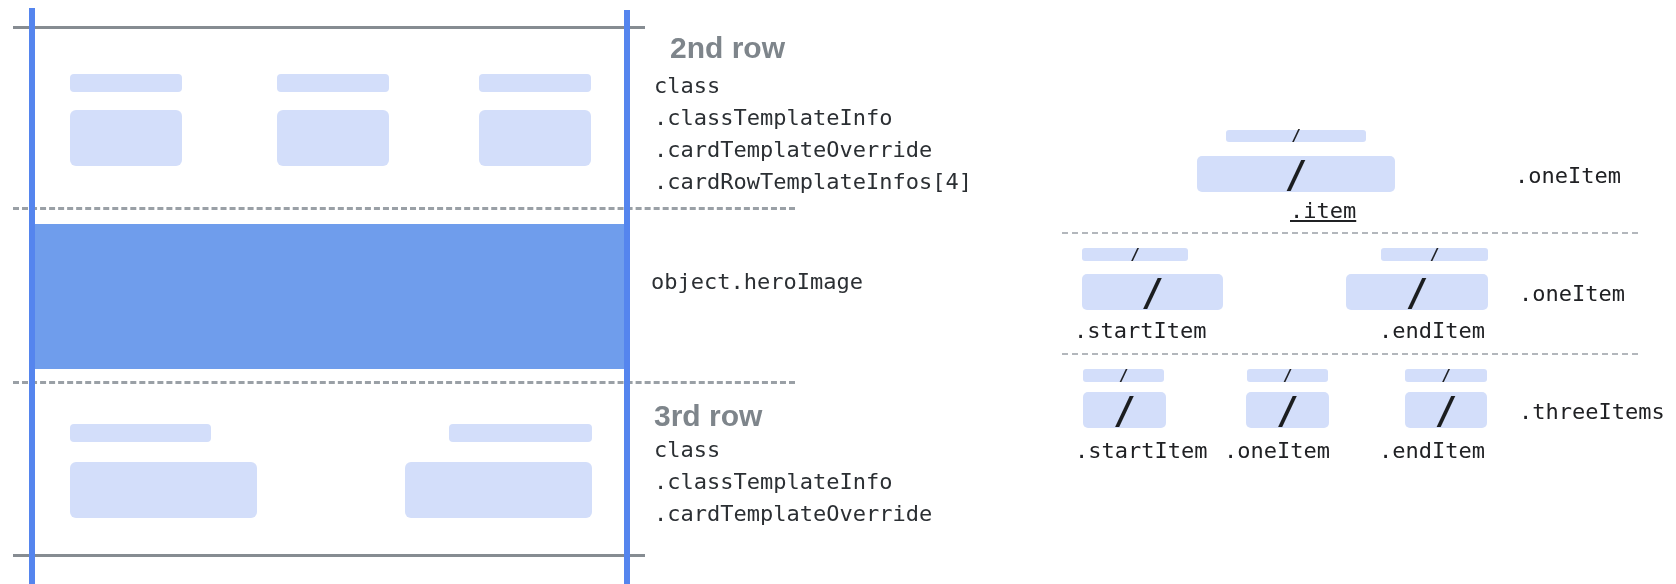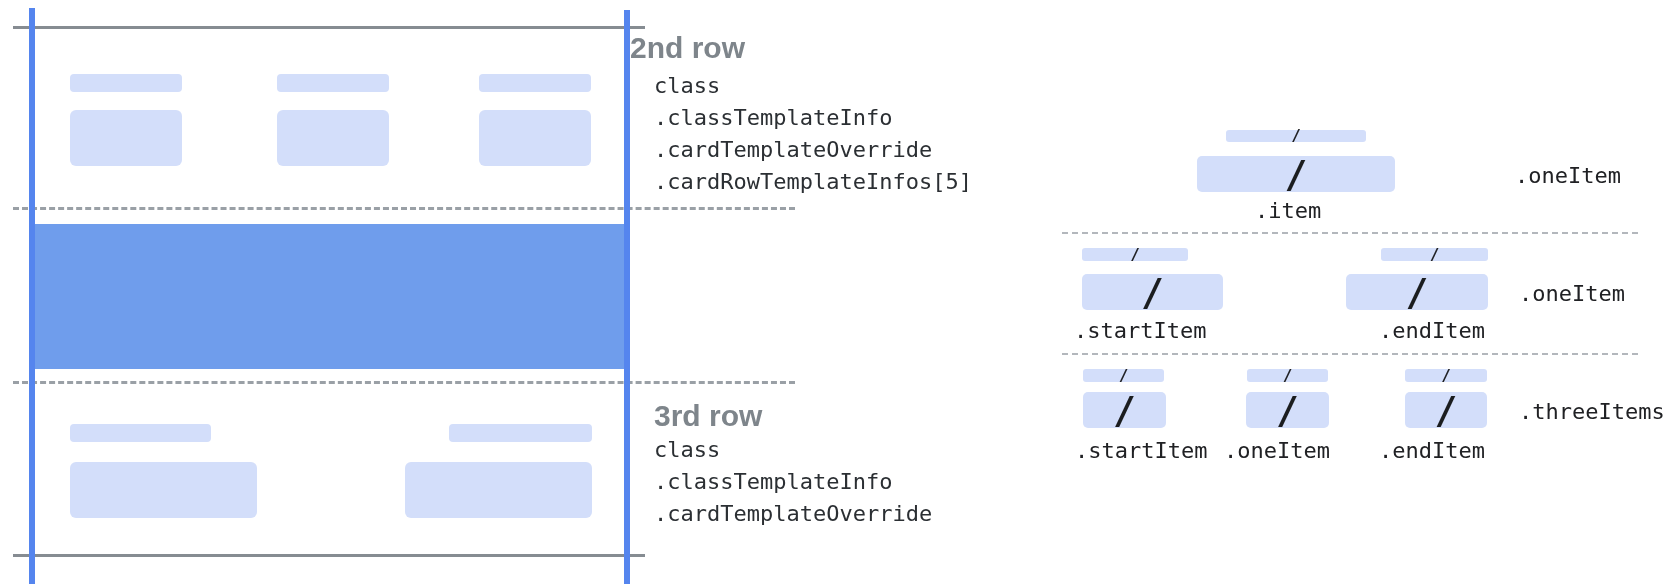--- a/index.html
+++ b/index.html
@@ -55,51 +55,52 @@
     <div class="dashline" style="left:13px; top:381px; width:782px;"></div>
 
     <div class="hline" style="left:13px; top:26px;  width:632px;"></div>
     <div class="hline" style="left:13px; top:554px; width:632px;"></div>
 
     <div class="vline" style="left:29px;  top:8px;  height:576px;"></div>
     <div class="vline" style="left:624px; top:10px; height:574px;"></div>
   </div>
 
   <div>
-    <div class="heading" style="left:630px; top:31px;">2nd row</div>
+    <div class="heading" style="left:670px; top:31px;">2nd row</div>
     <div class="codeblock" style="left:654px; top:70px;">
       <div class="code">class</div>
       <div class="code">.classTemplateInfo</div>
       <div class="code">.cardTemplateOverride</div>
-      <div class="code">.cardRowTemplateInfos[5]</div>
+      <div class="code">.cardRowTemplateInfos[4]</div>
     </div>
   </div>
 
   <div class="codeblock" style="left:651px; top:266px;">
+    <div class="code">object.heroImage</div>
   </div>
 
   <div>
     <div class="heading" style="left:654px; top:399px;">3rd row</div>
     <div class="codeblock" style="left:654px; top:434px;">
       <div class="code">class</div>
       <div class="code">.classTemplateInfo</div>
       <div class="code">.cardTemplateOverride</div>
     </div>
   </div>
 
   <div>
 
     <div>
       <div class="bar" style="left:1226px; top:130px; width:140px; height:12px;">
         <span class="slash-sm">/</span>
       </div>
       <div class="bar big" style="left:1197px; top:156px; width:198px; height:36px;">
         <span class="slash-lg">/</span>
       </div>
-      <div class="mlabel" style="left:1255px; top:198px;">.item</div>
+      <div class="mlabel" style="left:1290px; top:198px;text-decoration:underline;">.item</div>
       <div class="mlabel" style="left:1515px; top:163px;">.oneItem</div>
     </div>
 
     <div class="dotline" style="left:1062px; top:232px; width:576px;"></div>
 
     <div>
       <div class="bar" style="left:1082px; top:248px; width:106px; height:13px;">
         <span class="slash-sm">/</span>
       </div>
       <div class="bar big" style="left:1082px; top:274px; width:141px; height:36px;">

